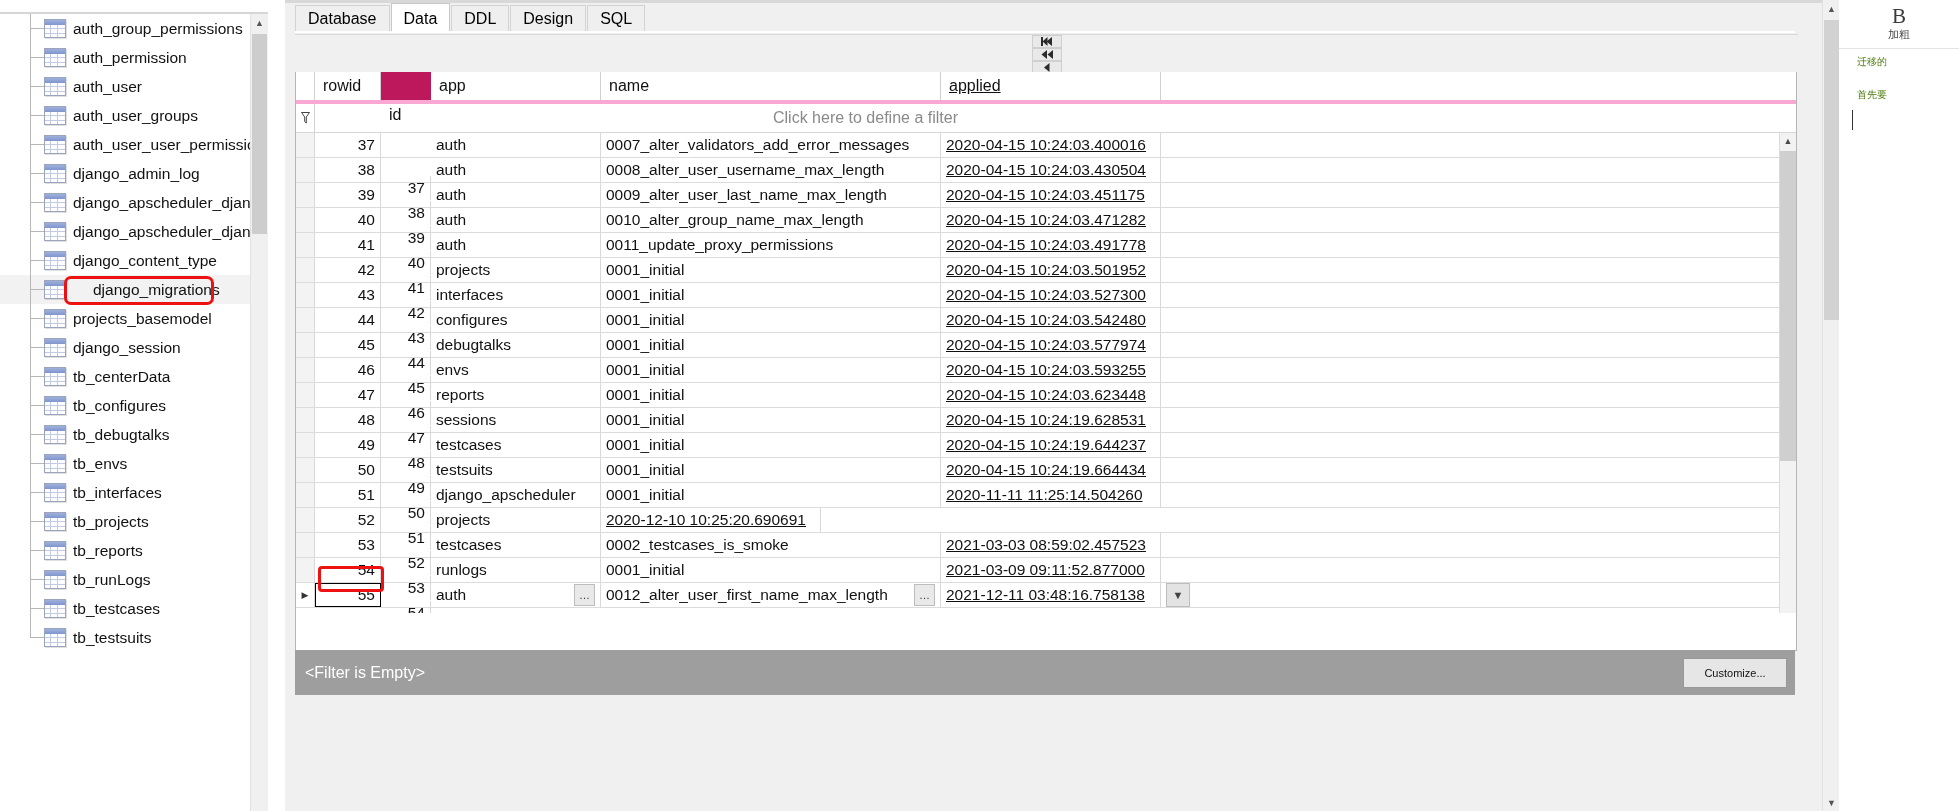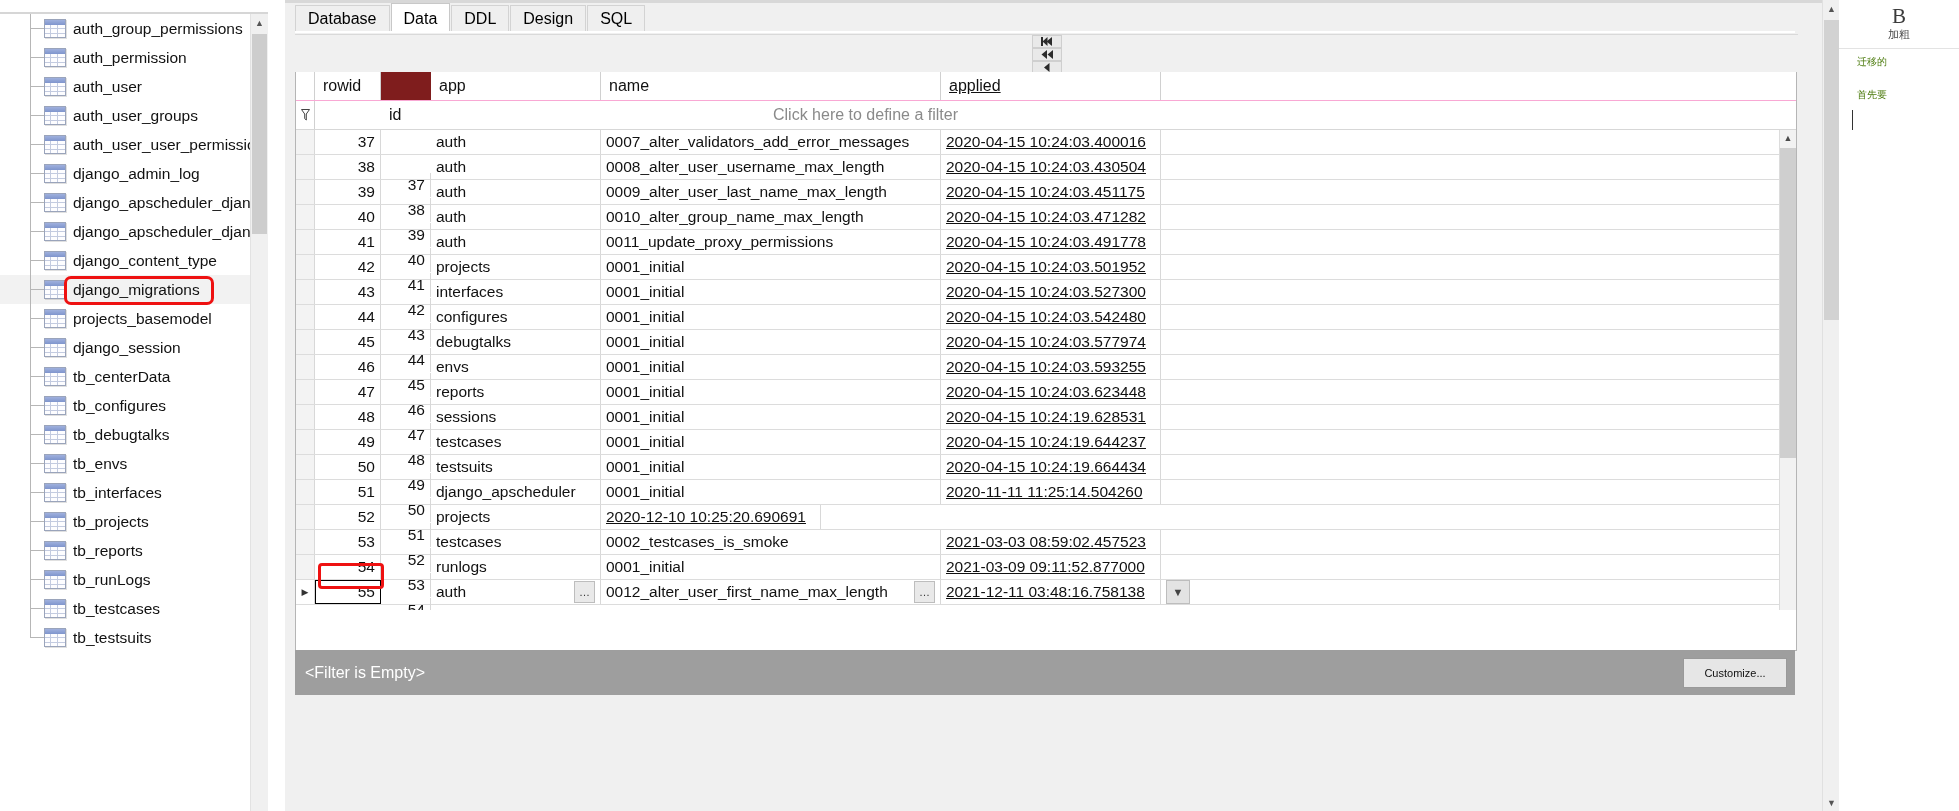--- a/index.html
+++ b/index.html
@@ -44,21 +44,21 @@
   }
   .tbl-icon::after{
     content:"";position:absolute;left:0;top:5px;right:0;bottom:0;
     background:
       linear-gradient(to right,transparent 5px,#c3cbe0 5px,#c3cbe0 6px,transparent 6px),
       linear-gradient(to right,transparent 12px,#c3cbe0 12px,#c3cbe0 13px,transparent 13px),
       linear-gradient(to bottom,transparent 3px,#c3cbe0 3px,#c3cbe0 4px,transparent 4px),
       linear-gradient(to bottom,transparent 8px,#c3cbe0 8px,#c3cbe0 9px,transparent 9px);
   }
   .tree-label{font-size:15.5px;line-height:17px;color:#111;}
-  .tree-row.selected{background:#f2f2f2;}
+  .tree-row.selected{background:#f2f2f2;gap:20px;}
   .redbox{
     position:absolute;border:3px solid #ee1111;border-radius:7px;
     pointer-events:none;box-sizing:border-box;
   }
 
   
   .tree-scroll{
     position:absolute;right:0;top:2px;width:17px;height:809px;
     background:#f0f0f0;border-left:1px solid #e2e2e2;
   }
@@ -112,21 +112,21 @@
     background:#e6e6e6;display:flex;align-items:center;justify-content:center;
     font-size:16px;color:#111;
   }
 
   
   .grid-wrap{
     position:absolute;left:10px;top:72px;width:1500px;height:578px;
     background:#ffffff;border:1px solid #b5b5b5;border-top:none;
   }
   .grid-header{
-    display:flex;height:28px;background:#7f1d1d;border-bottom:1px solid #f9a8d4;
+    display:flex;height:28px;background:#be185d;border-bottom:4px solid #f9a8d4;
   }
   .gh-indicator{width:18px;flex:0 0 18px;border-right:1px solid #d0d0d0;background:#ffffff;}
   .gh-cell{
     display:flex;align-items:center;padding-left:8px;font-size:16px;color:#111;
     border-right:1px solid #d0d0d0;background:#ffffff;box-sizing:border-box;
   }
   .c-rowid{width:66px;flex:0 0 66px;}
   .c-id{width:50px;flex:0 0 50px;margin-top:43px;}
   .c-app{width:170px;flex:0 0 170px;}
   .c-name{width:340px;flex:0 0 340px;}

